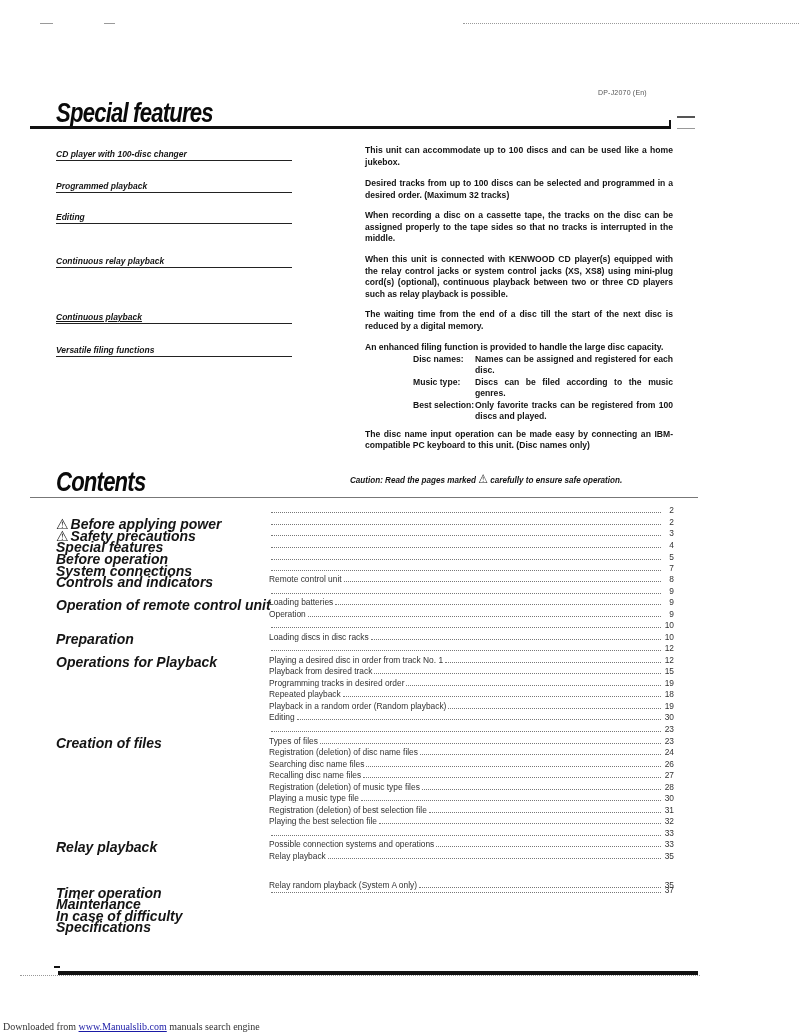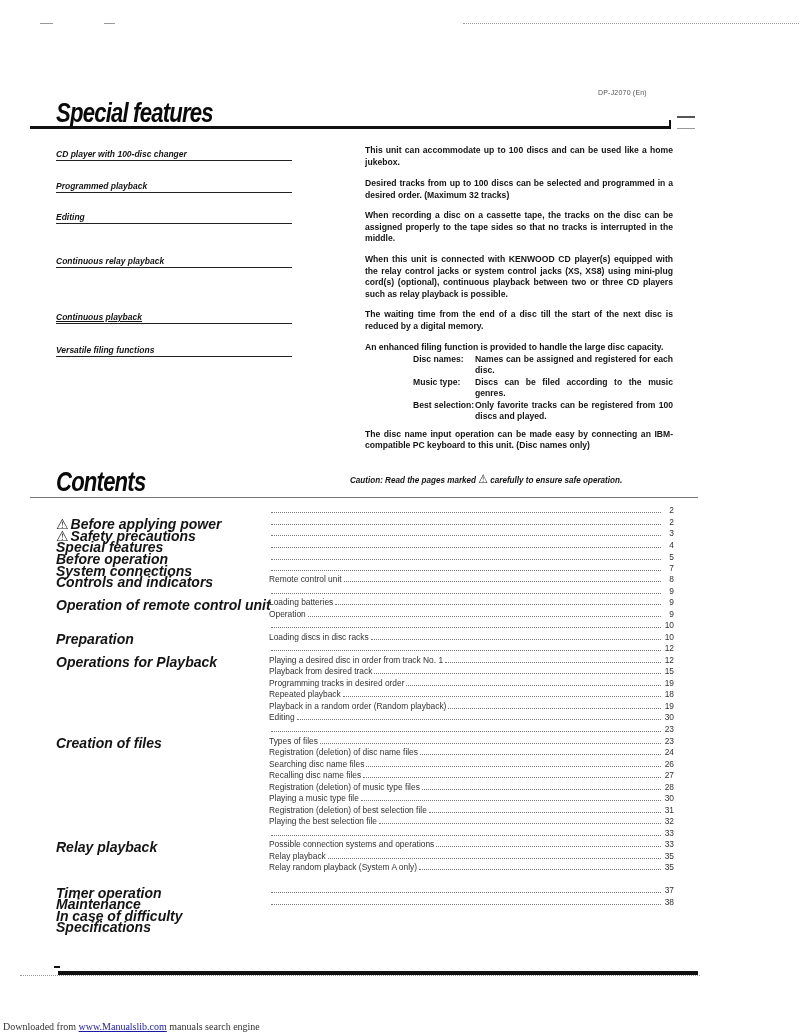--- a/index.html
+++ b/index.html
@@ -317,45 +317,40 @@
         <span class="toc-page">33</span>
       </div>
     </div>
     <div class="toc-row" style="top: 851px;">
       <div class="toc-entry">
         <span class="toc-entry-label">Relay playback</span>
         <span class="toc-leader"></span>
         <span class="toc-page">35</span>
       </div>
     </div>
-    <div class="toc-row" style="top: 862px;">
+    <div class="toc-row" style="top: 880px;">
       <div class="toc-entry">
         <span class="toc-entry-label">Relay random playback (System A only)</span>
         <span class="toc-leader"></span>
         <span class="toc-page">35</span>
       </div>
     </div>
     <div class="toc-row" style="top: 874px;">
       <span class="toc-section"><span>Timer operation</span></span>
     </div>
     <div class="toc-row" style="top: 885px;">
       <span class="toc-section"><span>Maintenance</span></span>
       <div class="toc-entry">
         <span class="toc-entry-label"></span>
         <span class="toc-leader"></span>
         <span class="toc-page">37</span>
       </div>
     </div>
     <div class="toc-row" style="top: 897px;">
       <span class="toc-section"><span>In case of difficulty</span></span>
-      <div class="toc-entry">
-        <span class="toc-entry-label"></span>
-        <span class="toc-leader"></span>
-        <span class="toc-page">38</span>
-      </div>
     </div>
     <div class="toc-row" style="top: 908px;">
       <span class="toc-section"><span>Specifications</span></span>
     </div>
   </div>
 
 <div class="abs bot-dots"></div>
 <div class="abs bot-rule"></div>
 <div class="abs" style="top:966px;left:54px;width:6px;height:2px;background:#111;"></div>
 

